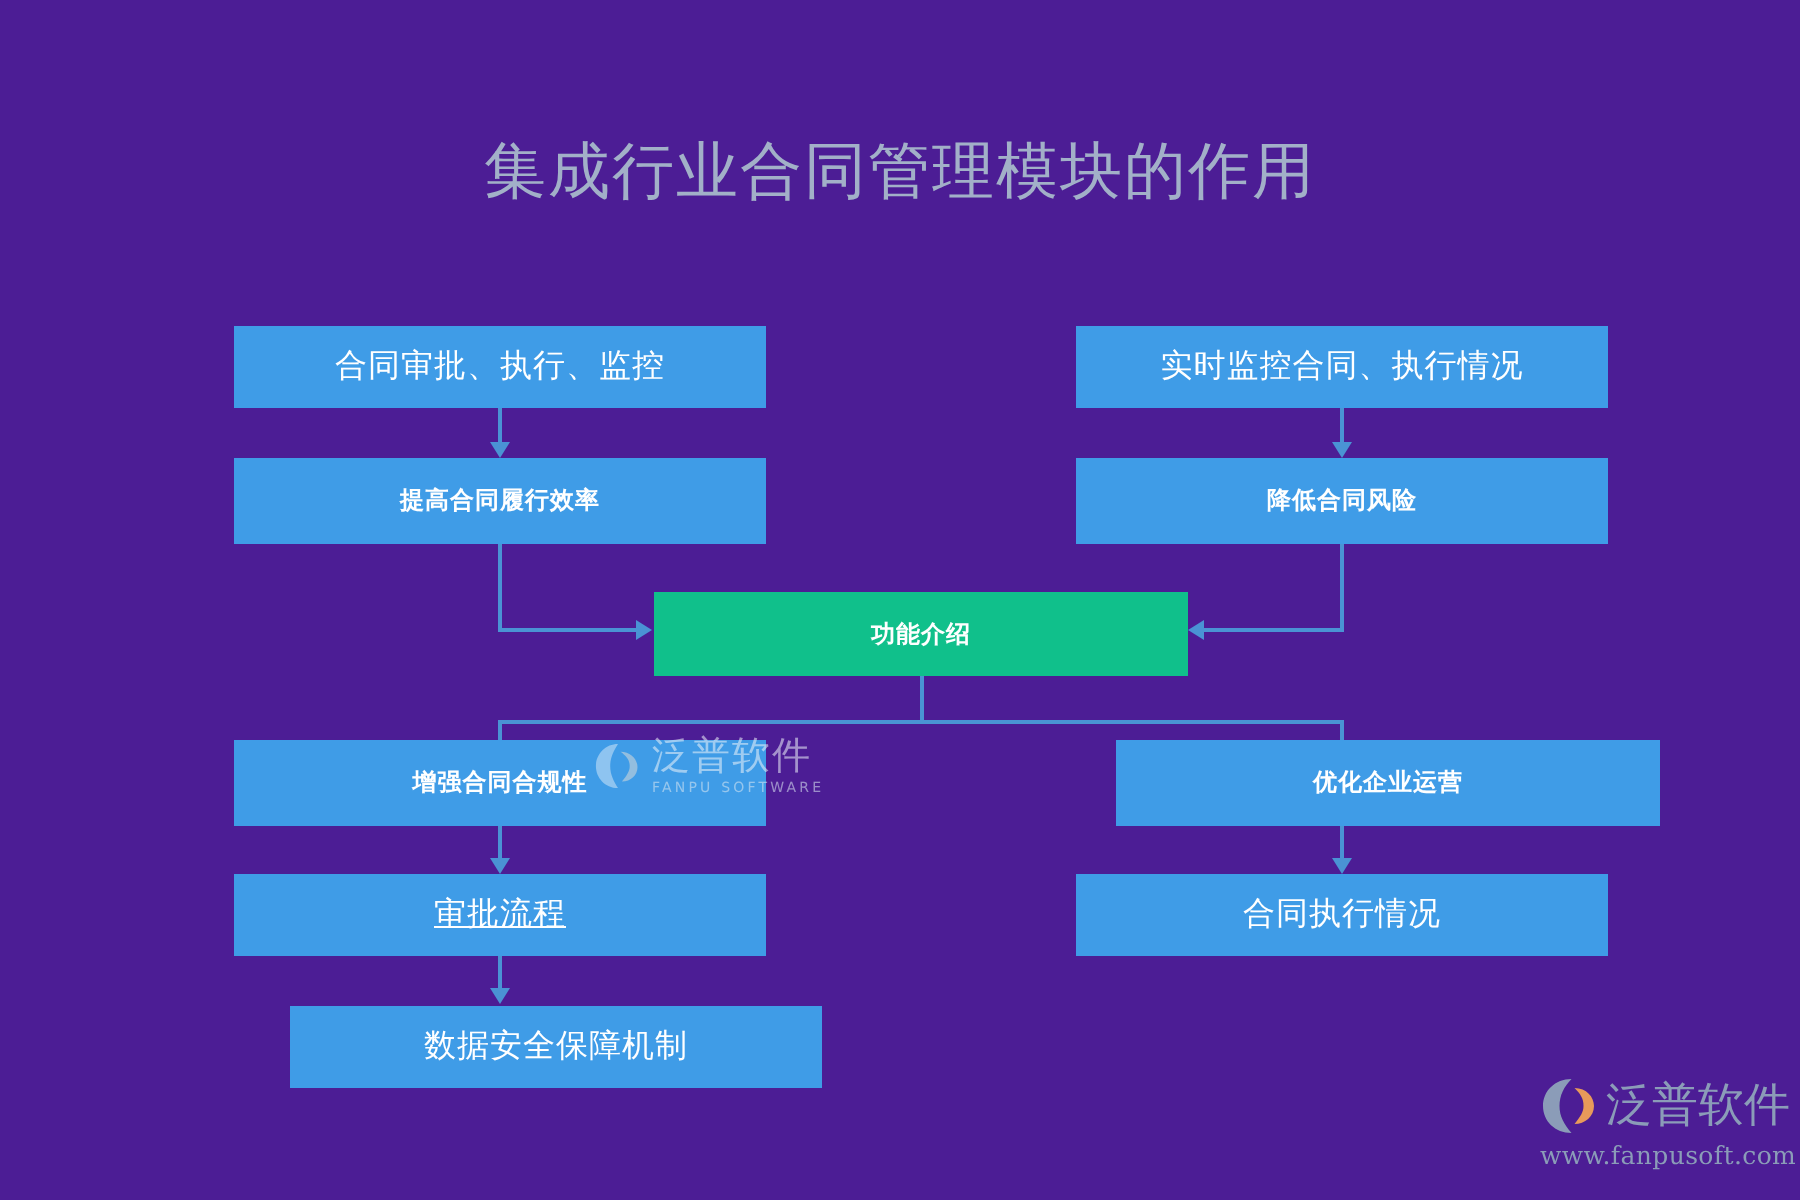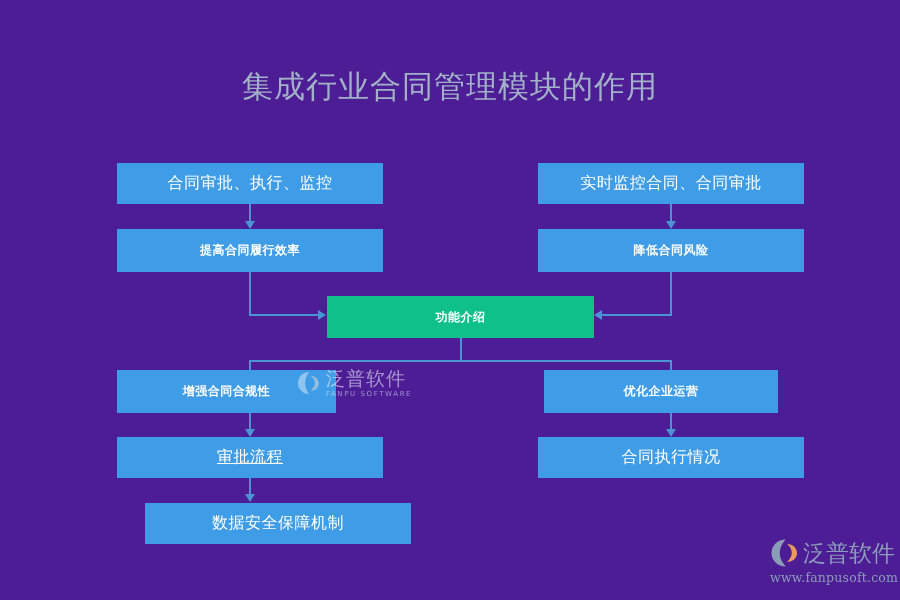--- a/index.html
+++ b/index.html
@@ -176,21 +176,21 @@
 
   <div class="box blue bold" style="left:117px; top:229px; width:266px; height:43px;">
     <span>提高合同履行效率</span>
   </div>
 
   <div class="vline" style="left:249px; top:272px; height:43px;"></div>
   <div class="hline" style="left:249px; top:314px; width:70px;"></div>
   <div class="arrow-right" style="left:318px; top:310px;"></div>
 
   <div class="box blue" style="left:538px; top:163px; width:266px; height:41px;">
-    <span>实时监控合同、合同审批</span>
+    <span>实时监控合同、执行情况</span>
   </div>
 
   <div class="vline" style="left:670px; top:204px; height:18px;"></div>
   <div class="arrow-down" style="left:666px; top:221px;"></div>
 
   <div class="box blue bold" style="left:538px; top:229px; width:266px; height:43px;">
     <span>降低合同风险</span>
   </div>
 
   <div class="vline" style="left:670px; top:272px; height:43px;"></div>
@@ -204,39 +204,39 @@
   <div class="vline" style="left:460px; top:338px; height:24px;"></div>
 
   <div class="hline" style="left:249px; top:360px; width:422px;"></div>
 
   <div class="vline" style="left:249px; top:360px; height:12px;"></div>
   <div class="arrow-down" style="left:245px; top:371px;"></div>
 
   <div class="vline" style="left:670px; top:360px; height:12px;"></div>
   <div class="arrow-down" style="left:666px; top:371px;"></div>
 
-  <div class="box blue bold" style="left:117px; top:370px; width:219px; height:43px;">
+  <div class="box blue bold" style="left:117px; top:370px; width:266px; height:43px;">
     <span>增强合同合规性</span>
   </div>
 
   <div class="vline" style="left:249px; top:413px; height:17px;"></div>
   <div class="arrow-down" style="left:245px; top:429px;"></div>
 
   <div class="box blue" style="left:117px; top:437px; width:266px; height:41px;text-decoration:underline;">
     <span>审批流程</span>
   </div>
 
   <div class="vline" style="left:249px; top:478px; height:17px;"></div>
   <div class="arrow-down" style="left:245px; top:494px;"></div>
 
   <div class="box blue" style="left:117px; top:503px; width:266px; height:41px;margin-left:28px;">
     <span>数据安全保障机制</span>
   </div>
 
-  <div class="box blue bold" style="left:544px; top:370px; width:234px; height:43px;">
+  <div class="box blue bold" style="left:558px; top:370px; width:272px; height:43px;">
     <span>优化企业运营</span>
   </div>
 
   <div class="vline" style="left:670px; top:413px; height:17px;"></div>
   <div class="arrow-down" style="left:666px; top:429px;"></div>
 
   <div class="box blue" style="left:538px; top:437px; width:266px; height:41px;">
     <span>合同执行情况</span>
   </div>
 

